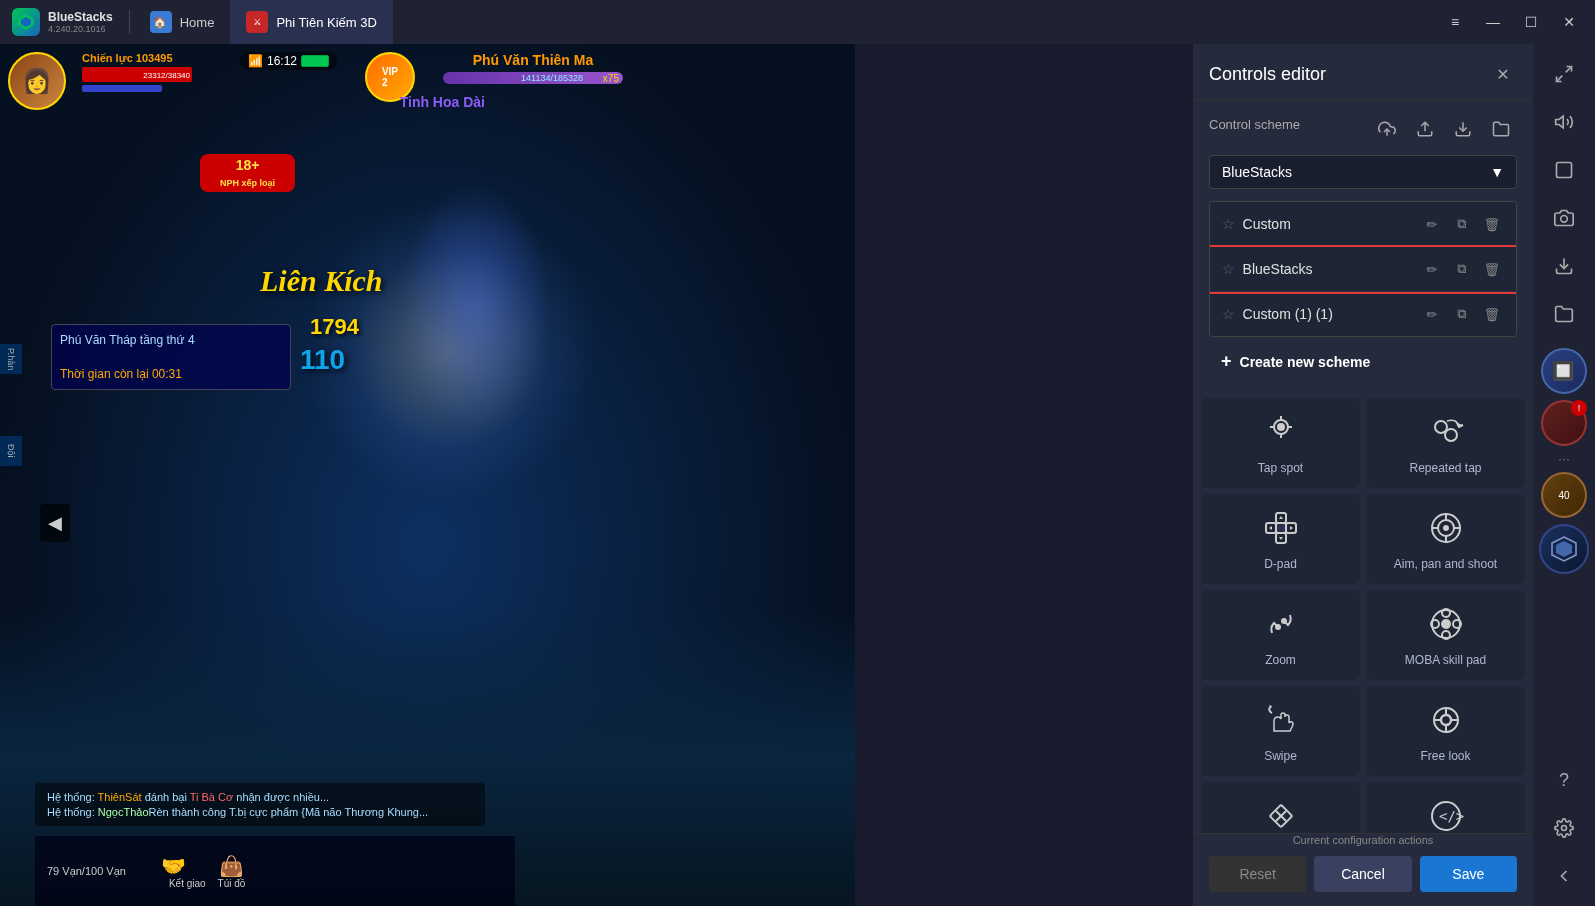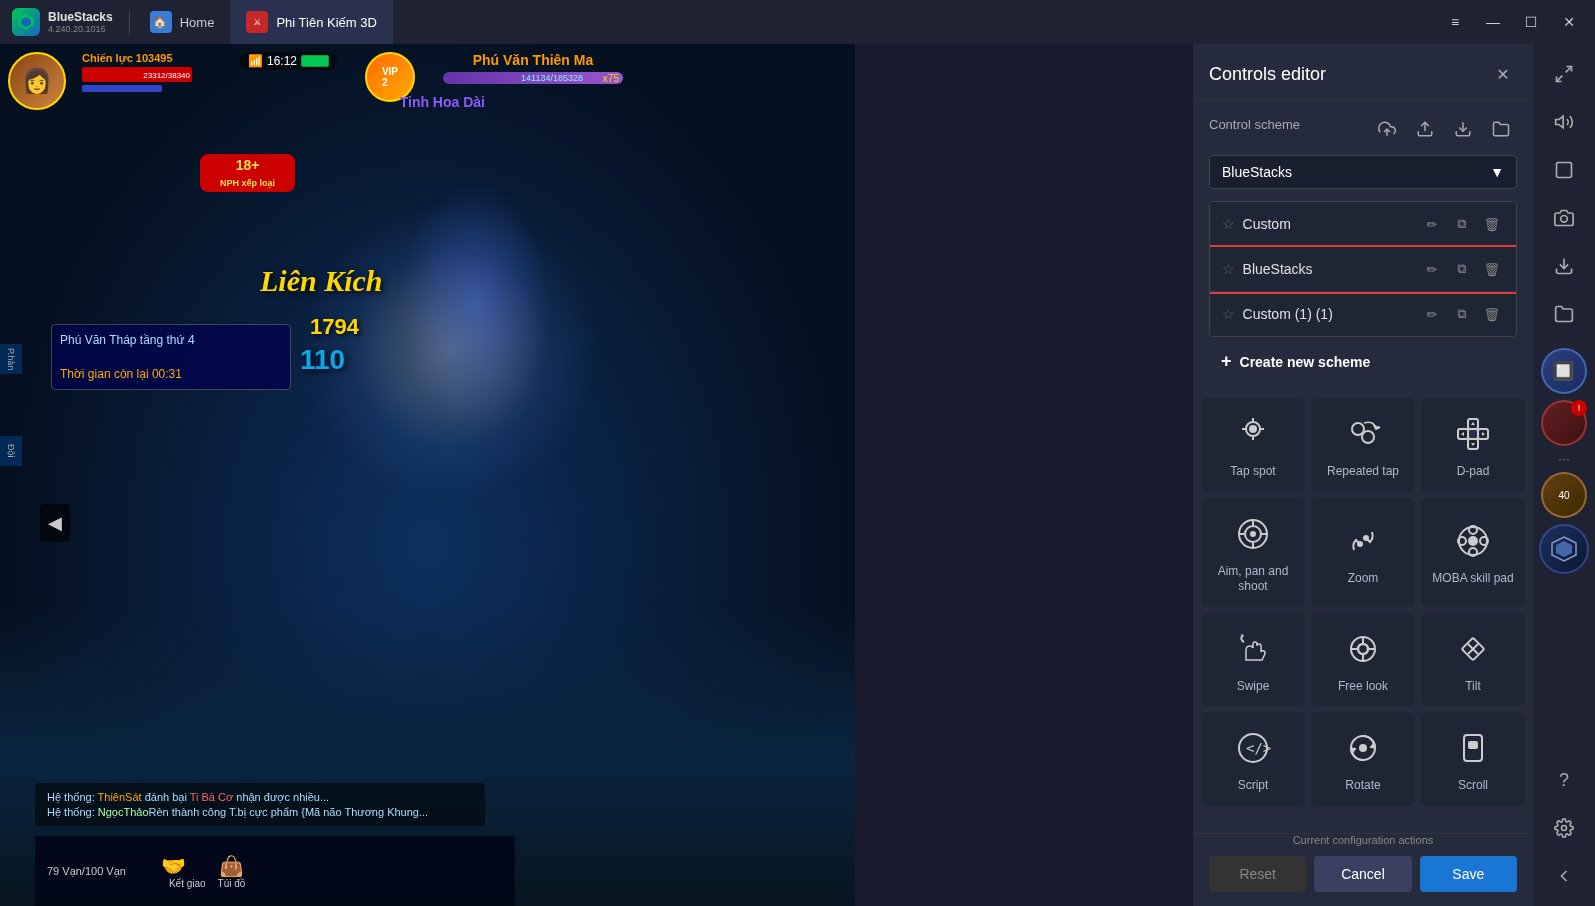--- a/index.html
+++ b/index.html
@@ -213,21 +213,21 @@
       gap: 8px;
     }
     .plus-icon { font-size: 18px; color: white; }
 
     
     .controls-grid {
       flex: 1;
       padding: 8px;
       overflow-y: auto;
       display: grid;
-      grid-template-columns: repeat(3, 1fr);
+      grid-template-columns: repeat(2, 1fr);
       gap: 6px;
       align-content: start;
     }
     .control-item {
       background: #1e2535;
       border-radius: 6px;
       display: flex;
       flex-direction: column;
       align-items: center;
       justify-content: center;

